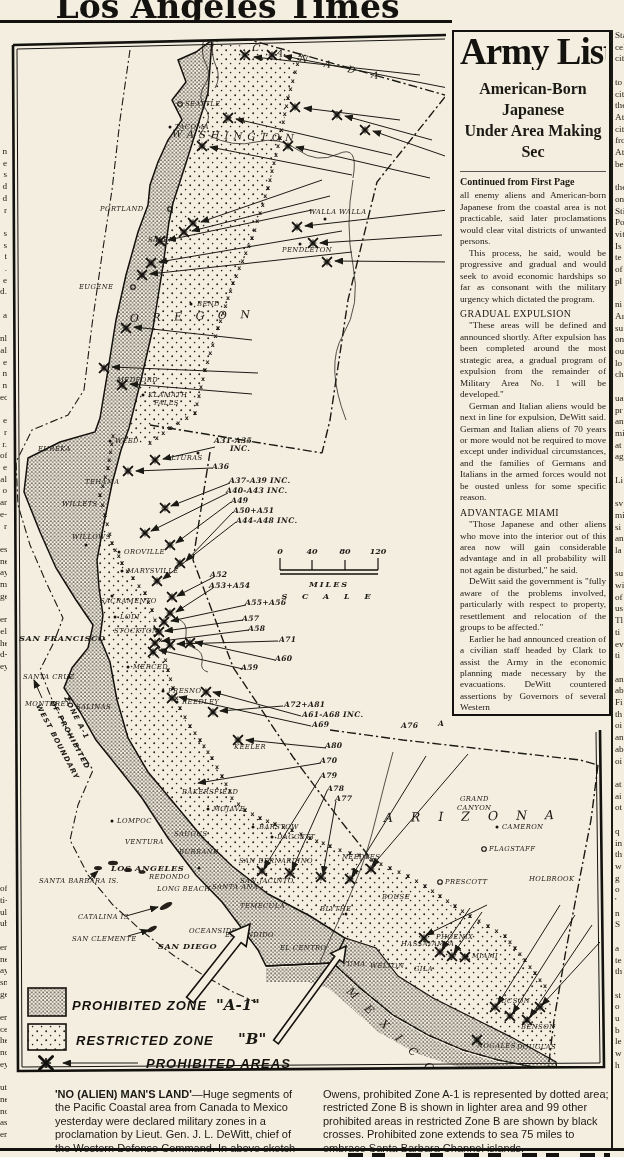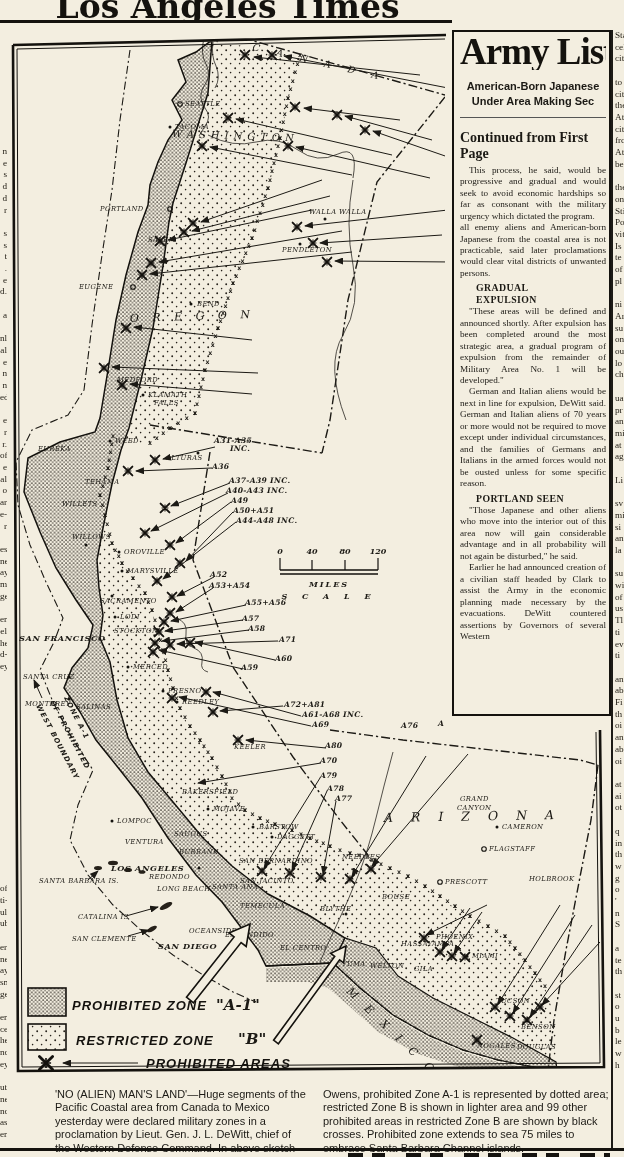--- a/index.html
+++ b/index.html
@@ -14,33 +14,33 @@
   .edge-col{position:absolute;overflow:hidden;font:9.2px/11.7px "Liberation Serif",serif;color:#262219;white-space:pre;}
   .left-edge{left:0;top:146px;width:7px;height:1010px;text-align:right;}
   .right-edge{left:611px;top:30px;width:13px;height:1120px;border-left:2px solid #1c1a15;padding-left:2px;}
   
   .map-wrap{position:absolute;left:8px;top:30px;width:601px;height:1052px;}
   
   .article{position:absolute;left:452px;top:30px;width:159px;height:686px;box-sizing:border-box;
            border:2.5px solid #14120e;background:#f3eee0;padding:2px 3px 0 6px;overflow:hidden;}
   .hl{font-family:"Liberation Serif",serif;font-weight:bold;font-size:37px;line-height:.98;
       white-space:nowrap;overflow:hidden;letter-spacing:-1px;color:#14120e;}
-  .subhead{font-family:Liberation Sans, sans-serif;font-weight:bold;font-size:11px;line-height:1.3;
+  .subhead{font-family:Liberation Serif, serif;font-weight:bold;font-size:16px;line-height:1.3;
            text-align:center;margin-top:9px;}
-  .continued{font-weight:bold;font-size:14px;margin-top:9px;border-top:1px solid #555;padding-top:12px;}
+  .continued{font-weight:bold;font-size:10px;margin-top:9px;border-top:1px solid #555;padding-top:4px;}
   .abody{font-size:9.2px;line-height:11.45px;text-align:justify;margin-top:3px;}
   .abody .p{margin:0;text-indent:9px;}
   .abody .p.ni{text-indent:0;}
-  .abody .sh{font-weight:bold;font-size:9.8px;letter-spacing:.4px;margin:3px 16px 1px;}
+  .abody .sh{font-weight:normal;font-size:9.8px;letter-spacing:.4px;margin:3px 0 1px;}
   
   .caption{position:absolute;top:1088px;left:0;width:611px;display:flex;
            font-family:"Liberation Sans",sans-serif;font-size:11px;line-height:13.4px;color:#1c1a15;}
   .cap-left{margin-left:55px;width:252px;}
   .cap-right{margin-left:16px;width:286px;}
-  .cap-bold{font-weight:normal;}
+  .cap-bold{font-weight:bold;}
   .bottom-rule{position:absolute;top:1148px;left:0;width:624px;height:3px;background:#14120e;}
   .bottom-partial{position:absolute;top:1152.5px;left:348px;width:262px;height:4.5px;
      background:repeating-linear-gradient(90deg,#15130f 0 15px,transparent 15px 24px,#15130f 24px 37px,transparent 37px 58px);}
   
   text{fill:#1c1a15;}
   .city{font:italic 6.8px "DejaVu Serif",serif;letter-spacing:.4px;}
   .cityb{font:italic bold 8.2px "DejaVu Serif",serif;letter-spacing:.6px;}
   .area{font:italic bold 7.6px "DejaVu Serif",serif;letter-spacing:.3px;}
   .state{font-family:"DejaVu Serif",serif;font-style:italic;}
   .leg{font:italic bold 13px "Liberation Sans",sans-serif;letter-spacing:1px;fill:#14120e;}
@@ -780,27 +780,28 @@
   </div>
 
   <div class="article">
     <div class="hl">Army Lists</div>
     <div class="subhead">
       <div>American-Born Japanese</div>
       <div>Under Area Making Sec</div>
     </div>
     <div class="continued">Continued from First Page</div>
     <div class="abody" id="article-body">
+        <div class="p ni">all enemy aliens and American-born Japanese from the coastal area is not practicable, said later proclamations would clear vital districts of unwanted persons.</div>
         <div class="p">This process, he said, would be progressive and gradual and would seek to avoid economic hardships so far as consonant with the military urgency which dictated the program.</div>
-        <div class="p ni">all enemy aliens and American-born Japanese from the coastal area is not practicable, said later proclamations would clear vital districts of unwanted persons.</div>
         <div class="sh">GRADUAL EXPULSION</div>
         <div class="p">"These areas will be defined and announced shortly. After expulsion has been completed around the most strategic area, a gradual program of expulsion from the remainder of Military Area No. 1 will be developed."</div>
         <div class="p">German and Italian aliens would be next in line for expulsion, DeWitt said. German and Italian aliens of 70 years or more would not be required to move except under individual circumstances, and the families of Germans and Italians in the armed forces would not be ousted unless for some specific reason.</div>
-        <div class="sh">PORTLAND SEEN</div>
+        <div class="sh">ADVANTAGE MIAMI</div>
         <div class="p">"Those Japanese and other aliens who move into the interior out of this area now will gain considerable advantage and in all probability will not again be disturbed," he said.</div>
+        <div class="p">DeWitt said the government is "fully aware of the problems involved, particularly with respect to property, resettlement and relocation of the groups to be affected."</div>
         <div class="p">Earlier he had announced creation of a civilian staff headed by Clark to assist the Army in the economic planning made necessary by the evacuations. DeWitt countered assertions by Governors of several Western</div>
       </div>
   </div>
 
   <div class="caption">
     <div class="cap-left"><span class="cap-bold">'NO (ALIEN) MAN'S LAND'</span><span>—Huge segments of the Pacific Coastal area from Canada to Mexico yesterday were declared military zones in a proclamation by Lieut. Gen. J. L. DeWitt, chief of the Western Defense Command. In above sketch by Times Staff Artist Charles H.</span></div>
     <div class="cap-right">Owens, prohibited Zone A-1 is represented by dotted area; restricted Zone B is shown in lighter area and 99 other prohibited areas in restricted Zone B are shown by black crosses.  Prohibited zone extends to sea 75 miles to embrace Santa Barbara Channel islands.</div>
   </div>
 
   <div class="bottom-rule"></div>

